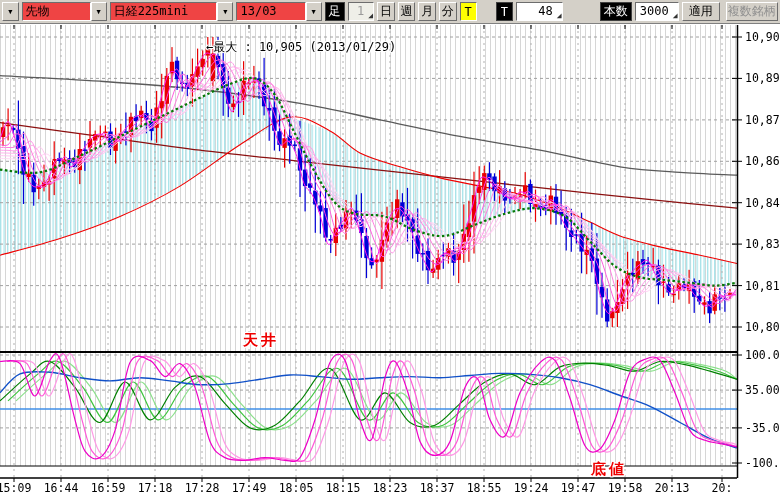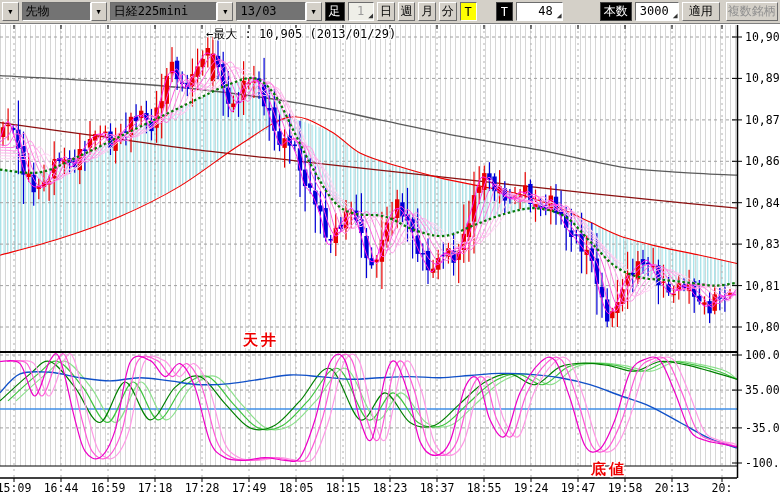--- a/index.html
+++ b/index.html
@@ -4,21 +4,21 @@
 <style>
   html,body{margin:0;padding:0;background:#fff;}
   .app{position:relative;width:780px;height:501px;background:#ffffff;overflow:hidden;
        font-family:"DejaVu Sans Mono","Liberation Mono",monospace;}
   
   .toolbar{position:absolute;top:0;left:0;width:780px;height:24px;background:#d4d0c8;
            border-bottom:1px solid #808080;display:flex;align-items:center;gap:3px;
            padding:0 2px;box-sizing:border-box;z-index:5;}
   .tb-flex{flex:1;}
   .combo{display:flex;height:19px;box-sizing:border-box;}
-  .combo .field{flex:1;background:#737373;border:1px solid;border-color:#6d6d6d #ffffff #ffffff #6d6d6d;
+  .combo .field{flex:1;background:#ef4444;border:1px solid;border-color:#6d6d6d #ffffff #ffffff #6d6d6d;
                 font-size:12px;line-height:17px;padding:0 3px;color:#000;overflow:hidden;white-space:nowrap;}
   .cbtn{width:16px;height:19px;background:#d4d0c8;border:1px solid;border-color:#ffffff #6d6d6d #6d6d6d #ffffff;
         font-size:7px;display:flex;align-items:center;justify-content:center;color:#000;box-sizing:border-box;}
   .tbtn{height:19px;min-width:17px;padding:0 2px;background:#d4d0c8;border:1px solid;
         border-color:#ffffff #6d6d6d #6d6d6d #ffffff;font-size:12px;display:flex;align-items:center;
         justify-content:center;color:#000;box-sizing:border-box;white-space:nowrap;}
   .tbtn.active{background:#ffff00;border-color:#6d6d6d #ffffff #ffffff #6d6d6d;}
   .tbtn.disabled{color:#8f8f8f;}
   .blk{height:19px;padding:0 3px;background:#000;color:#fff;font-size:12px;display:flex;
        align-items:center;justify-content:center;border:1px solid #404040;box-sizing:border-box;white-space:nowrap;}
@@ -503,16 +503,16 @@
         <text x="437" y="492" text-anchor="middle">18:37</text>
         <text x="484" y="492" text-anchor="middle">18:55</text>
         <text x="531" y="492" text-anchor="middle">19:24</text>
         <text x="578" y="492" text-anchor="middle">19:47</text>
         <text x="625" y="492" text-anchor="middle">19:58</text>
         <text x="672" y="492" text-anchor="middle">20:13</text>
         <text x="722" y="492" text-anchor="middle">20:</text>
       </g>
     </svg>
 
-  <div class="ann" id="ann-max" style="left: 206px; top: 26px;">←最大 : 10,905 (2013/01/29)</div>
+  <div class="ann" id="ann-max" style="left: 206px; top: 39px;">←最大 : 10,905 (2013/01/29)</div>
   <div class="ann red" id="ann-ceiling" style="left: 196px; top: 331px; margin-left: 47px;">天井</div>
   <div class="ann red" id="ann-bottom" style="left: 591px; top: 460px;">底値</div>
 </div>
 
 </body></html>

